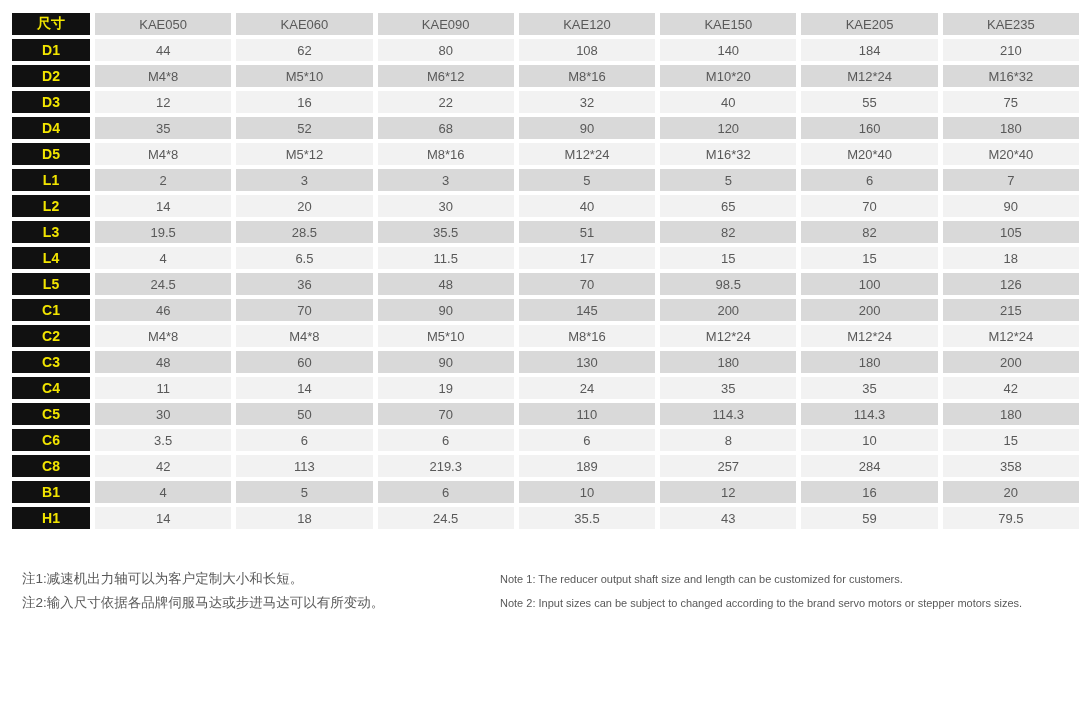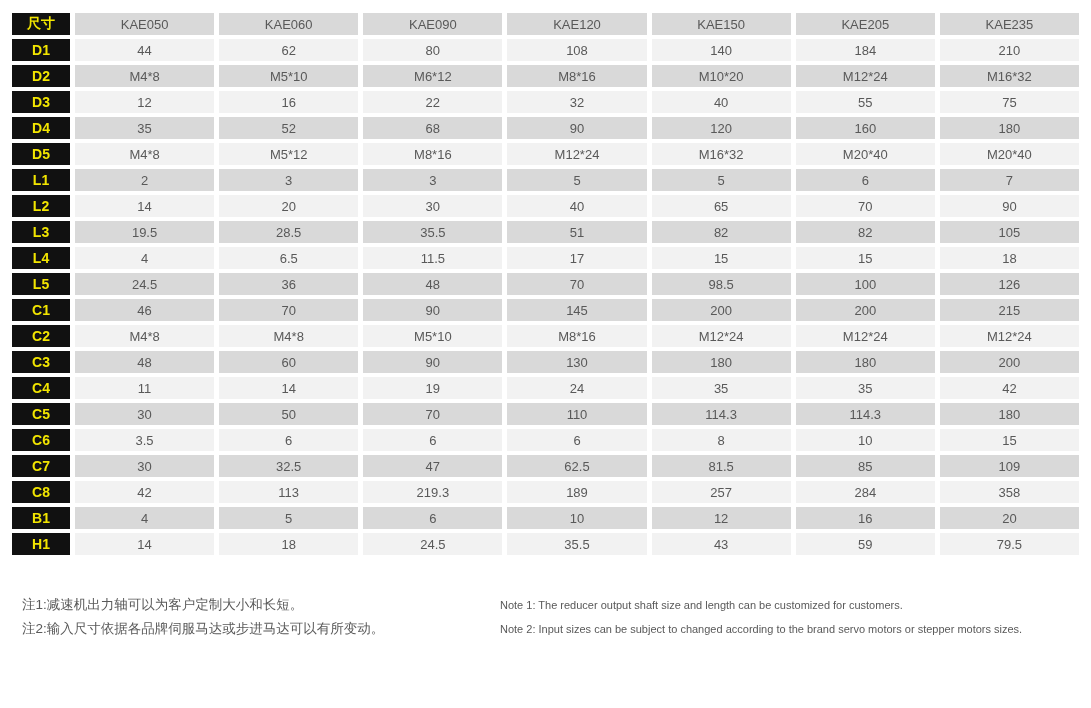--- a/index.html
+++ b/index.html
@@ -32,21 +32,21 @@
     text-align: center;
     vertical-align: middle;
     white-space: nowrap;
     overflow: hidden;
   }
   .label-cell {
     background: var(--label-bg);
     color: var(--label-fg);
     font-weight: bold;
     font-size: 14px;
-    width: 58px;
+    width: 78px;
   }
   .data-cell {
     color: var(--value-fg);
     font-size: 13px;
     font-weight: normal;
   }
   .shade-a { background: var(--cell-dark); }
   .shade-b { background: var(--cell-light); }
 
   .notes {
@@ -241,30 +241,20 @@
           <th class="label-cell">C6</th>
           <td class="data-cell shade-b">3.5</td>
           <td class="data-cell shade-b">6</td>
           <td class="data-cell shade-b">6</td>
           <td class="data-cell shade-b">6</td>
           <td class="data-cell shade-b">8</td>
           <td class="data-cell shade-b">10</td>
           <td class="data-cell shade-b">15</td>
         </tr>
         <tr>
-          <th class="label-cell">C7</th>
-          <td class="data-cell shade-a">30</td>
-          <td class="data-cell shade-a">32.5</td>
-          <td class="data-cell shade-a">47</td>
-          <td class="data-cell shade-a">62.5</td>
-          <td class="data-cell shade-a">81.5</td>
-          <td class="data-cell shade-a">85</td>
-          <td class="data-cell shade-a">109</td>
-        </tr>
-        <tr>
           <th class="label-cell">C8</th>
           <td class="data-cell shade-b">42</td>
           <td class="data-cell shade-b">113</td>
           <td class="data-cell shade-b">219.3</td>
           <td class="data-cell shade-b">189</td>
           <td class="data-cell shade-b">257</td>
           <td class="data-cell shade-b">284</td>
           <td class="data-cell shade-b">358</td>
         </tr>
         <tr>

